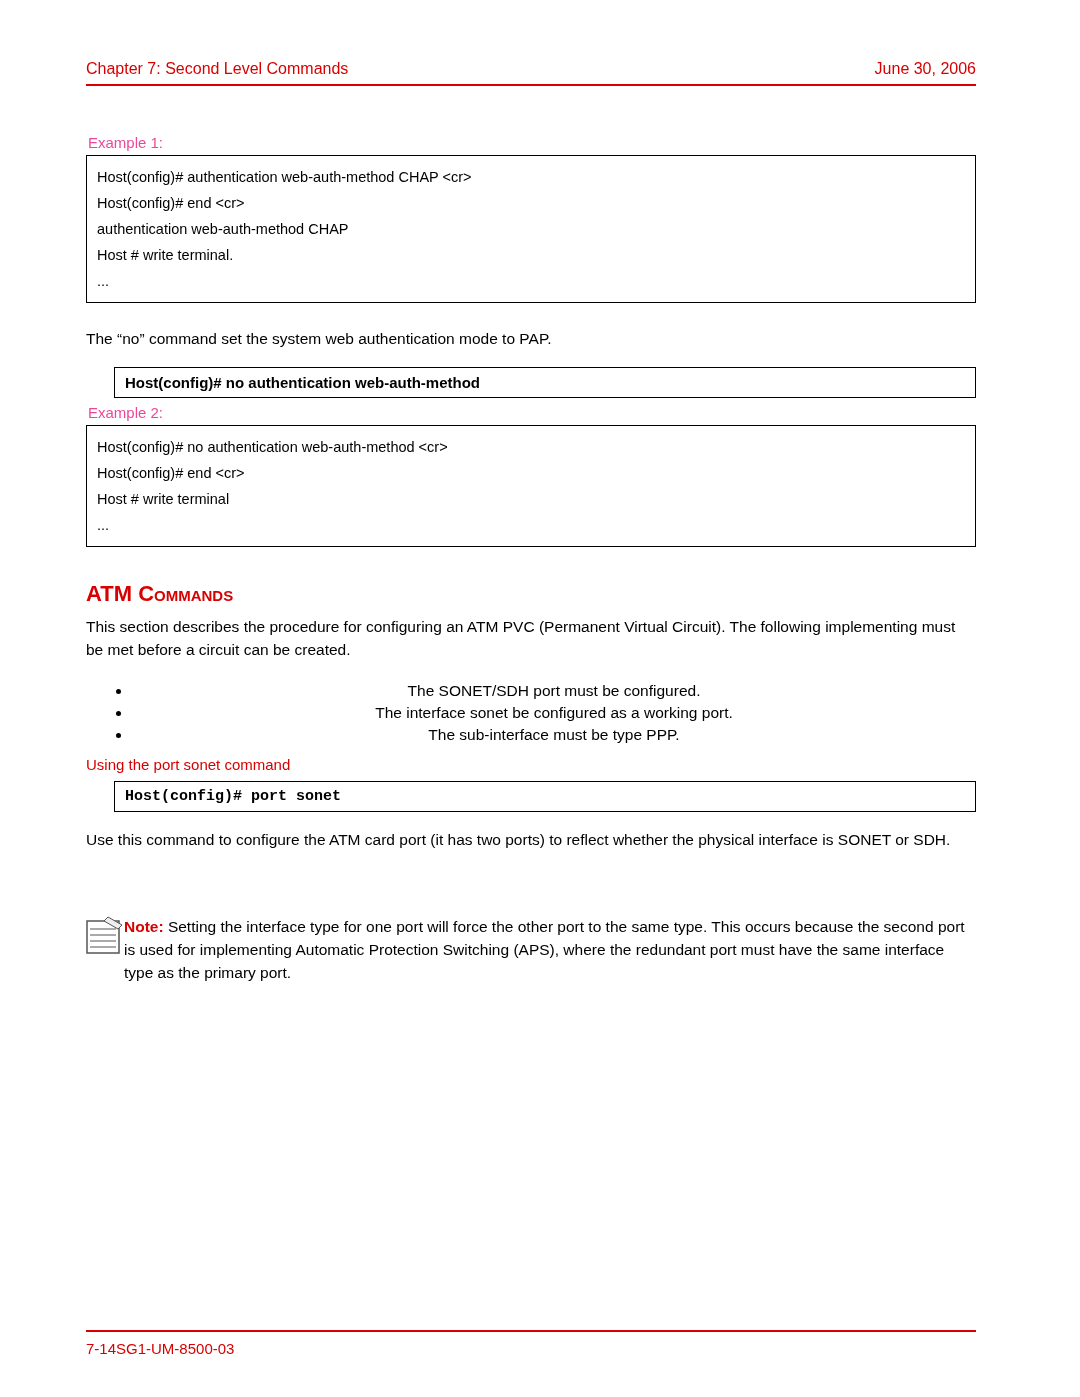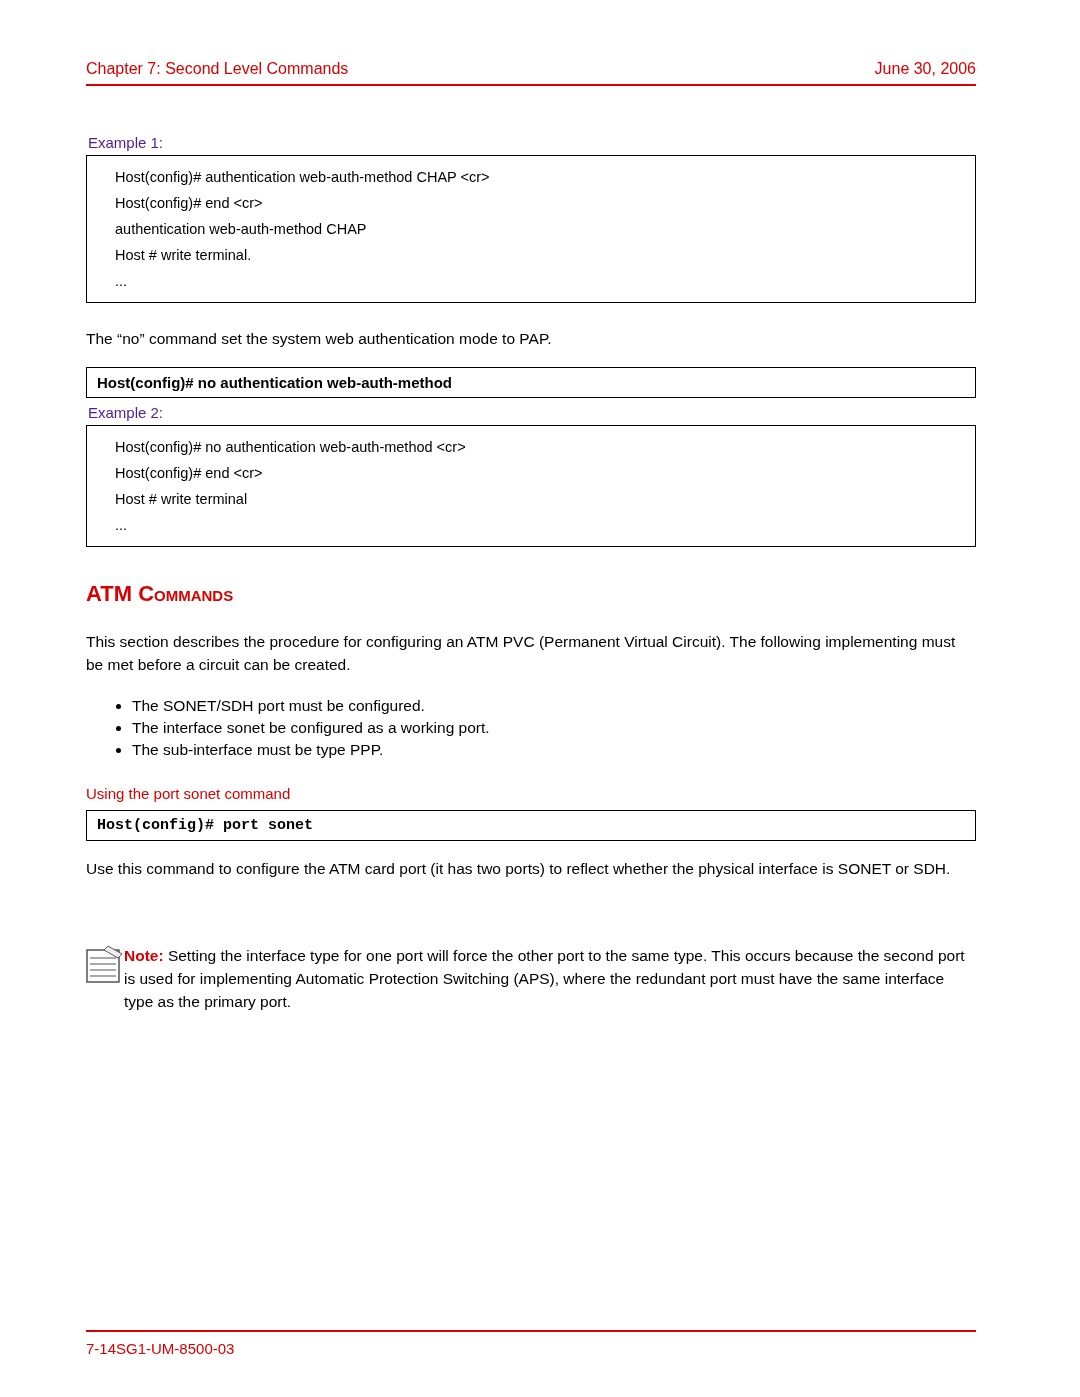--- a/index.html
+++ b/index.html
@@ -29,57 +29,59 @@
     border: none;
     border-top: 2px solid #d80000;
     margin: 0 0 48px 0;
   }
   .hr-bottom {
     border: none;
     border-top: 2px solid #d80000;
     margin: 0 0 8px 0;
   }
   .example-label {
-    color: #4c1d95;
+    color: #ec4899;
     margin: 0 0 4px 2px;
     font-size: 15px;
   }
   .code-box {
     border: 1px solid #000;
-    padding: 8px 28px;
+    padding: 8px 10px;
     font-size: 14.5px;
     line-height: 1.8;
     margin-bottom: 14px;
   }
   .code-box .line { display: block; }
   .cmd-box {
     border: 1px solid #000;
     padding: 6px 10px;
     font-weight: bold;
     font-size: 15px;
     margin-bottom: 6px;
+    margin-left: 28px;
   }
   .mono { font-family: "Courier New", monospace; }
   .para {
     margin: 10px 0 16px 0;
     line-height: 1.5;
     font-size: 15.5px;
   }
   h2 {
     color: #d80000;
     font-size: 22px;
     font-weight: bold;
-    margin: 20px 0 19px 0;
+    margin: 20px 0 4px 0;
   }
   h2 .smallcaps {
     font-variant: small-caps;
   }
   ul {
-    margin: 0 0 18px 46px;
+    margin: 0 0 4px 46px;
     padding: 0;
+    text-align: center;
   }
   ul li {
     margin: 4px 0;
     font-size: 15.5px;
   }
   .sub-heading {
     color: #d80000;
     font-weight: normal;
     margin: 4px 0 8px 0;
     font-size: 15px;

